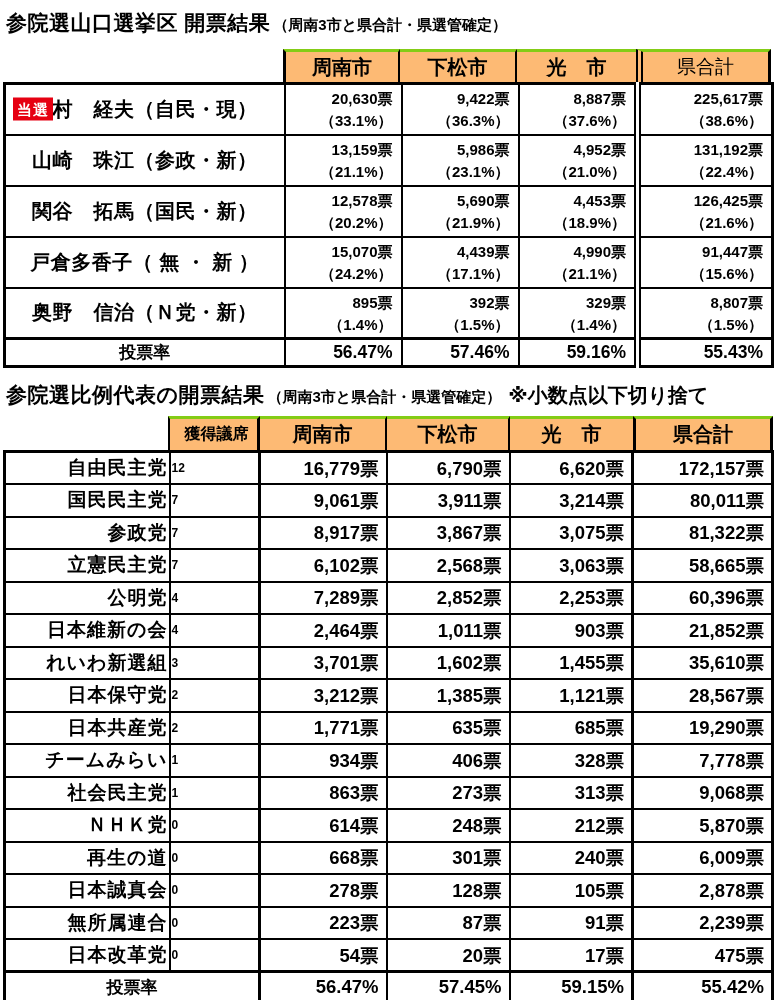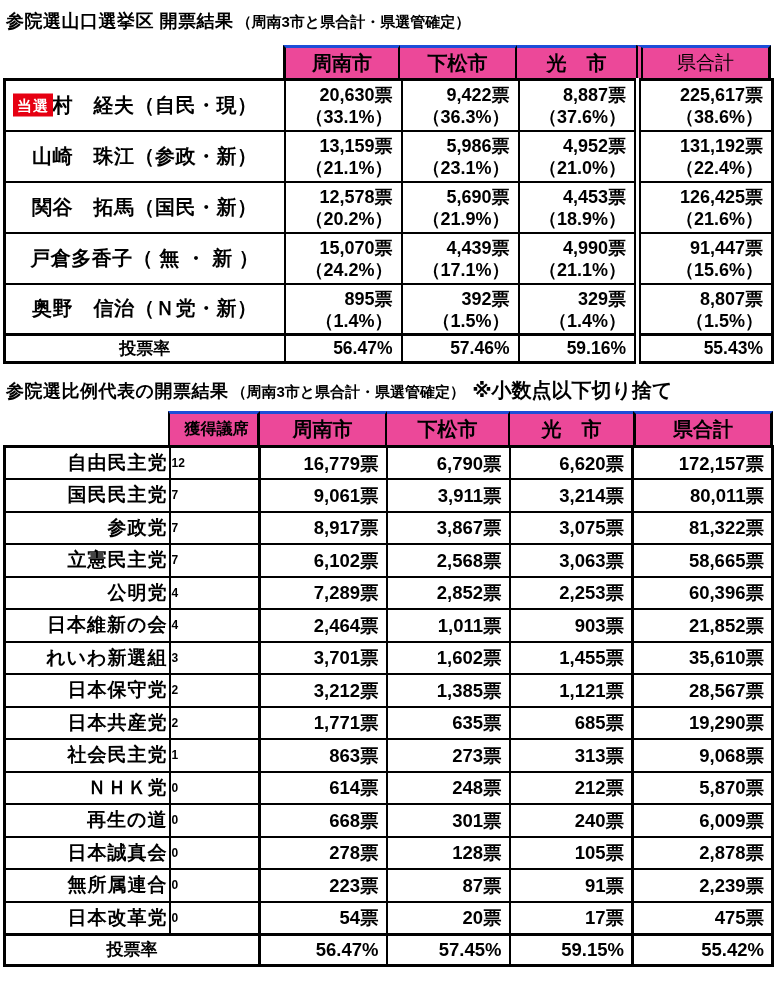--- a/index.html
+++ b/index.html
@@ -3,31 +3,31 @@
 <meta charset="utf-8">
 <style>
   html,body{margin:0;padding:0;background:#ffffff;}
   .page{
     width:774px;height:1000px;background:#fff;color:#000;
     font-family:"Liberation Sans","DejaVu Sans",sans-serif;
     overflow:hidden;position:relative;
   }
   
   .sec-title{display:flex;align-items:baseline;gap:3px;margin:0 0 0 6px;white-space:nowrap;}
-  .sec-title .main{font-size:18px;font-weight:bold;letter-spacing:0.5px;}
+  .sec-title .main{font-size:21px;font-weight:bold;letter-spacing:0.5px;}
   .sec-title .sub{font-size:15px;font-weight:bold;letter-spacing:0;}
   .sec-title .note{font-size:20px;font-weight:bold;margin-left:4px;}
   .st1{padding-top:9px;}
   .st2{margin-top:13px !important;}
 
   
   .hrow{display:flex;}
   .hrow .hc{
     box-sizing:border-box;display:flex;align-items:center;justify-content:center;
-    border-top:3px solid #1d4ed8;font-weight:bold;background:#ec4899;
+    border-top:3px solid #84cc16;font-weight:bold;background:#fdba74;
   }
   .h1{margin:12px 0 0 283px;}
   .h1 .hc{height:33px;font-size:20px;}
   .h1 .c1{width:117px;border-left:3px solid #000;border-right:2px solid #000;}
   .h1 .c2{width:117px;border-right:2px solid #000;}
   .h1 .c3{width:119px;}
   .h1 .c4{width:135px;border-left:7px double #000;border-right:3px solid #000;font-weight:normal;font-size:19px;}
   .h2{margin:7px 0 0 168px;}
   .h2 .hc{height:34px;font-size:20px;}
   .h2 .c1{width:92px;border-left:2px solid #000;border-right:3px solid #000;font-size:16px;padding-left:6px;}
@@ -43,21 +43,21 @@
 
   
   .t1{width:768px;}
   .t1 tr.cand td{height:51px;}
   .t1 td.name{text-align:center;font-size:20px;font-weight:bold;position:relative;letter-spacing:0.5px;}
   .badge{
     position:absolute;left:7px;top:50%;transform:translateY(-50%);
     background:#e60012;color:#fff;font-size:15px;font-weight:bold;
     padding:4px 4px;line-height:1;letter-spacing:1px;
   }
-  .t1 td.num{text-align:right;padding:2px 8px 0 0;font-weight:bold;font-size:18px;}
+  .t1 td.num{text-align:right;padding:2px 8px 0 0;font-weight:bold;font-size:15px;}
   .t1 td.num div{line-height:22px;}
   .t1 td.goukei{border-left:7px double #000;}
   .t1 tr.turn td{border-top:3px solid #000;height:27px;}
   .t1 td.tlabel{text-align:center;font-size:17px;font-weight:bold;}
   .t1 tr.turn td.num{font-size:17.5px;padding:0 8px 0 0;}
 
   
   .t2{width:768px;}
   .t2 tr.party-row td{height:32.5px;}
   .t2 td.party{text-align:right;font-size:19px;font-weight:bold;letter-spacing:1px;}
@@ -291,20 +291,28 @@
       </tr>
       <tr class="party-row">
         <td class="party">日本共産党</td>
         <td class="seats">2</td>
         <td class="num">1,771票</td>
         <td class="num">635票</td>
         <td class="num">685票</td>
         <td class="num goukei">19,290票</td>
       </tr>
       <tr class="party-row">
+        <td class="party">チームみらい</td>
+        <td class="seats">1</td>
+        <td class="num">934票</td>
+        <td class="num">406票</td>
+        <td class="num">328票</td>
+        <td class="num goukei">7,778票</td>
+      </tr>
+      <tr class="party-row">
         <td class="party">社会民主党</td>
         <td class="seats">1</td>
         <td class="num">863票</td>
         <td class="num">273票</td>
         <td class="num">313票</td>
         <td class="num goukei">9,068票</td>
       </tr>
       <tr class="party-row">
         <td class="party">ＮＨＫ党</td>
         <td class="seats">0</td>

